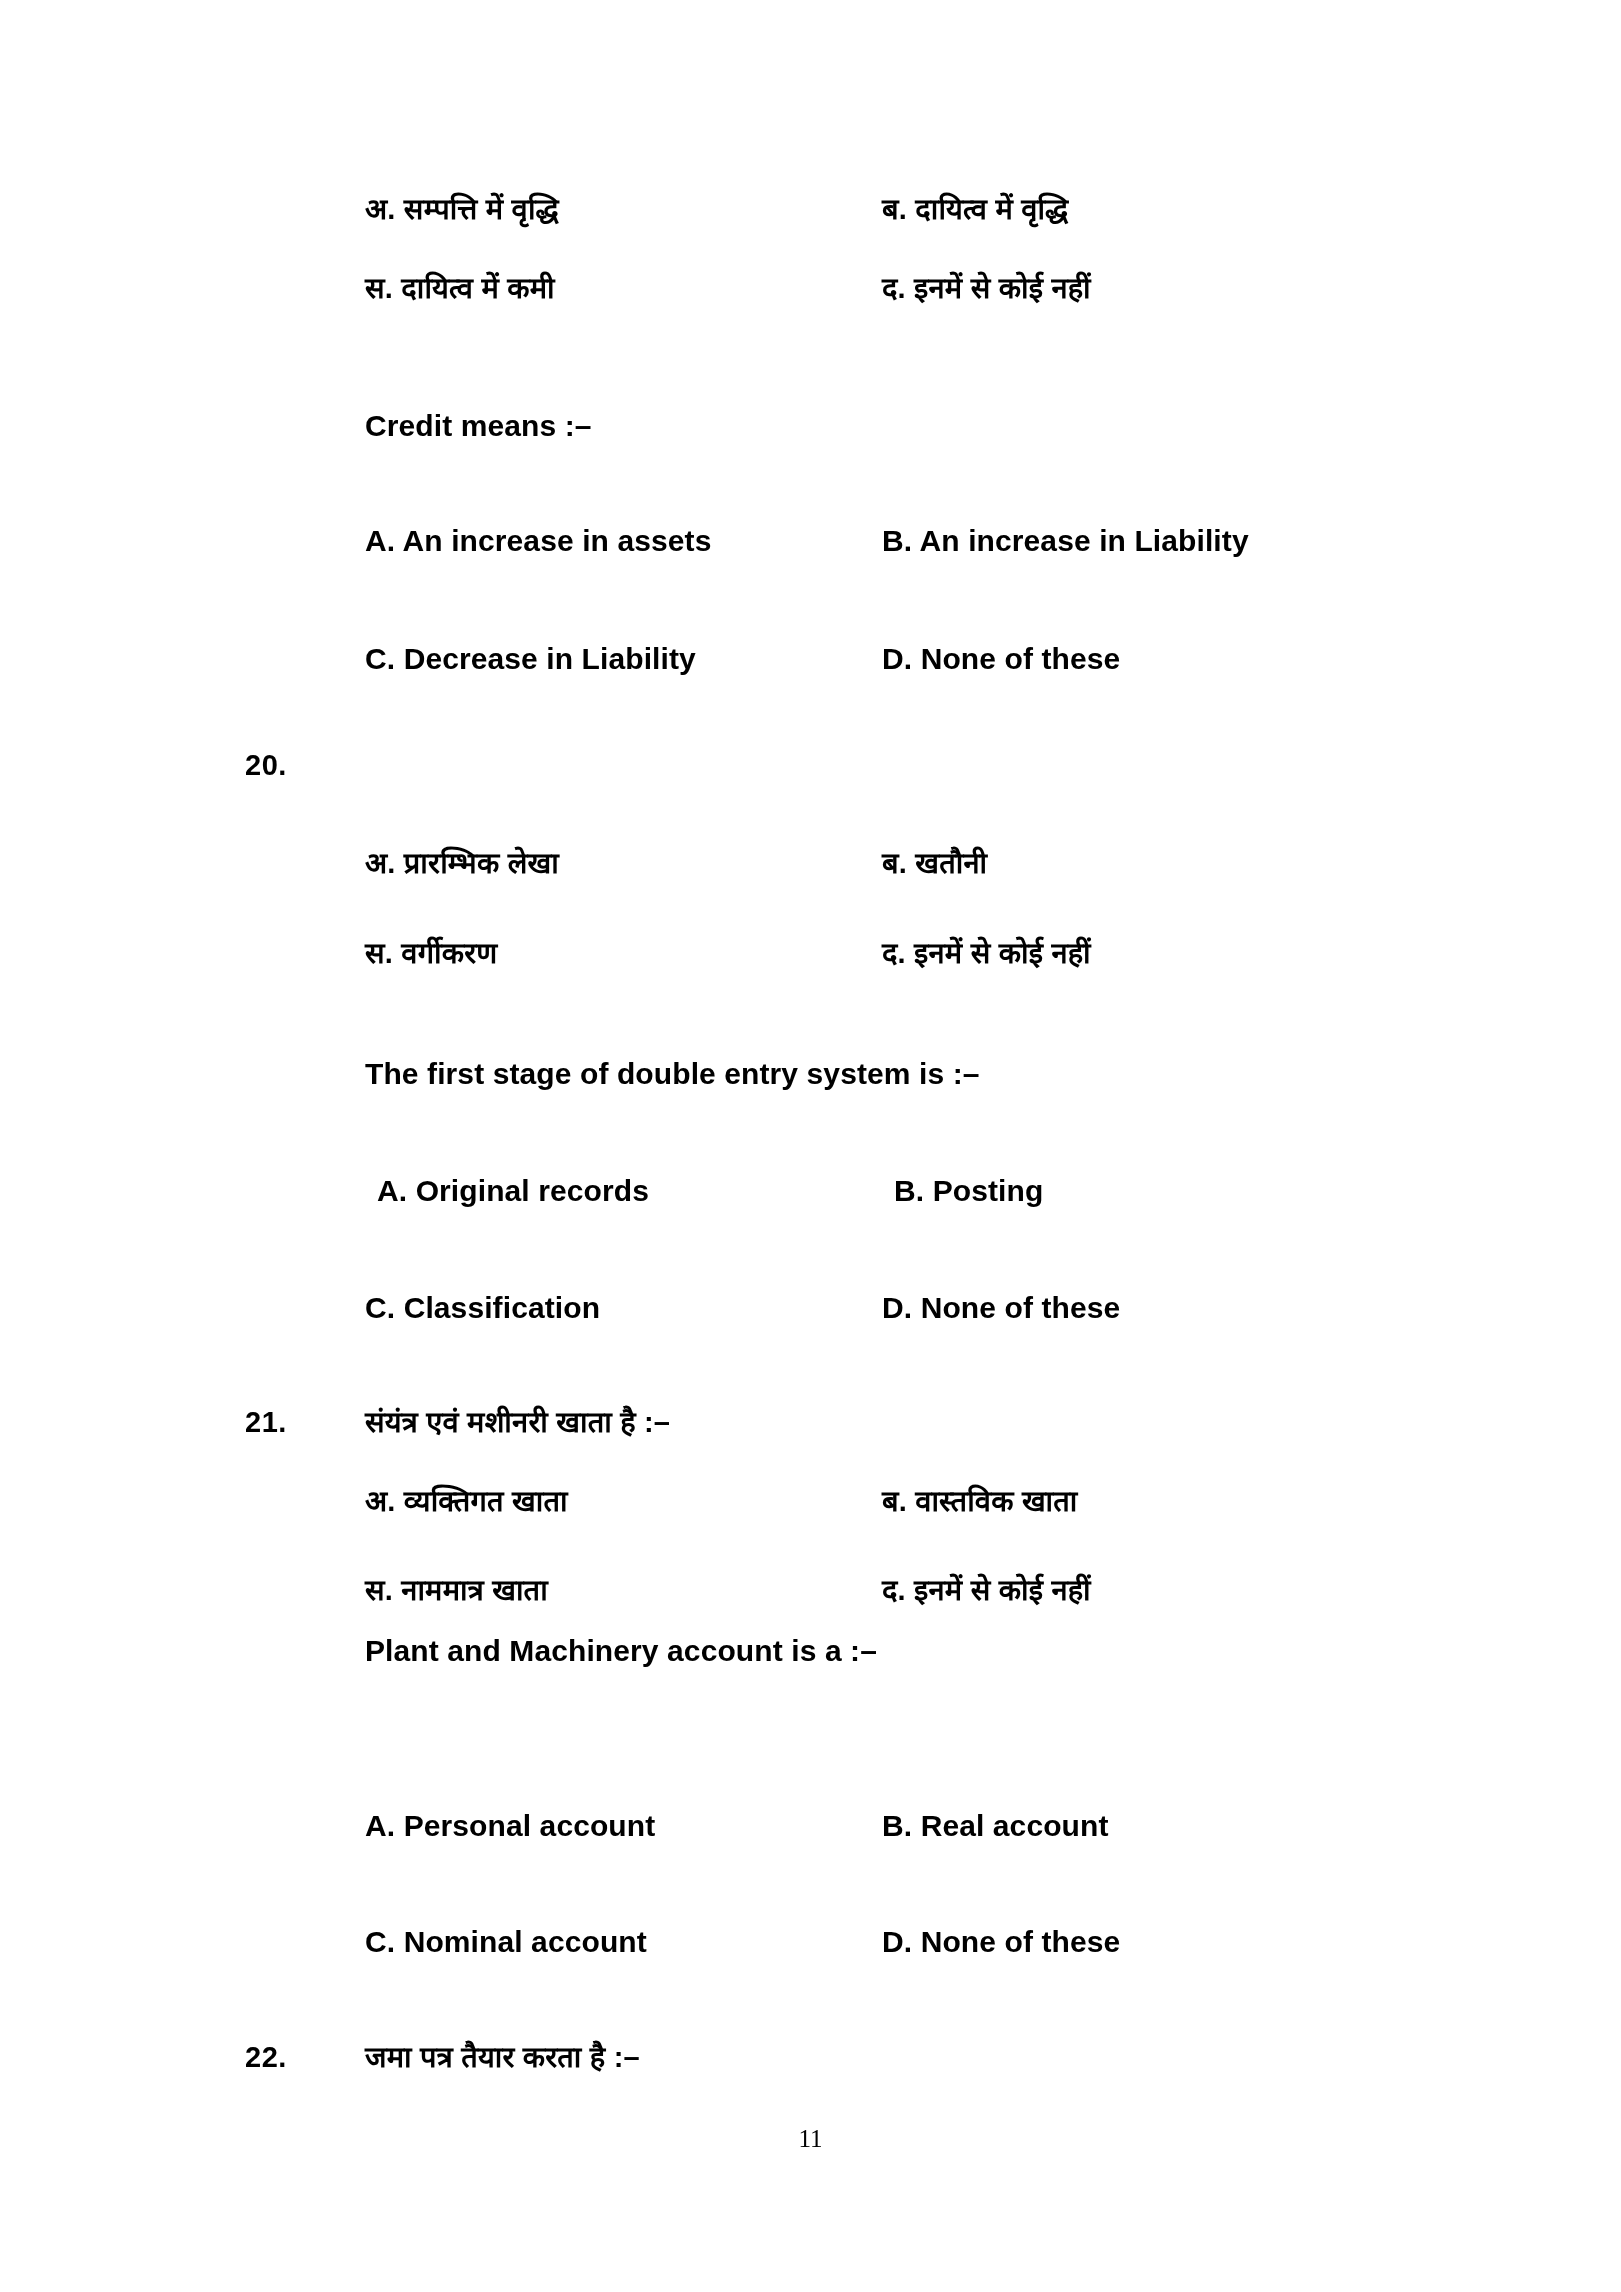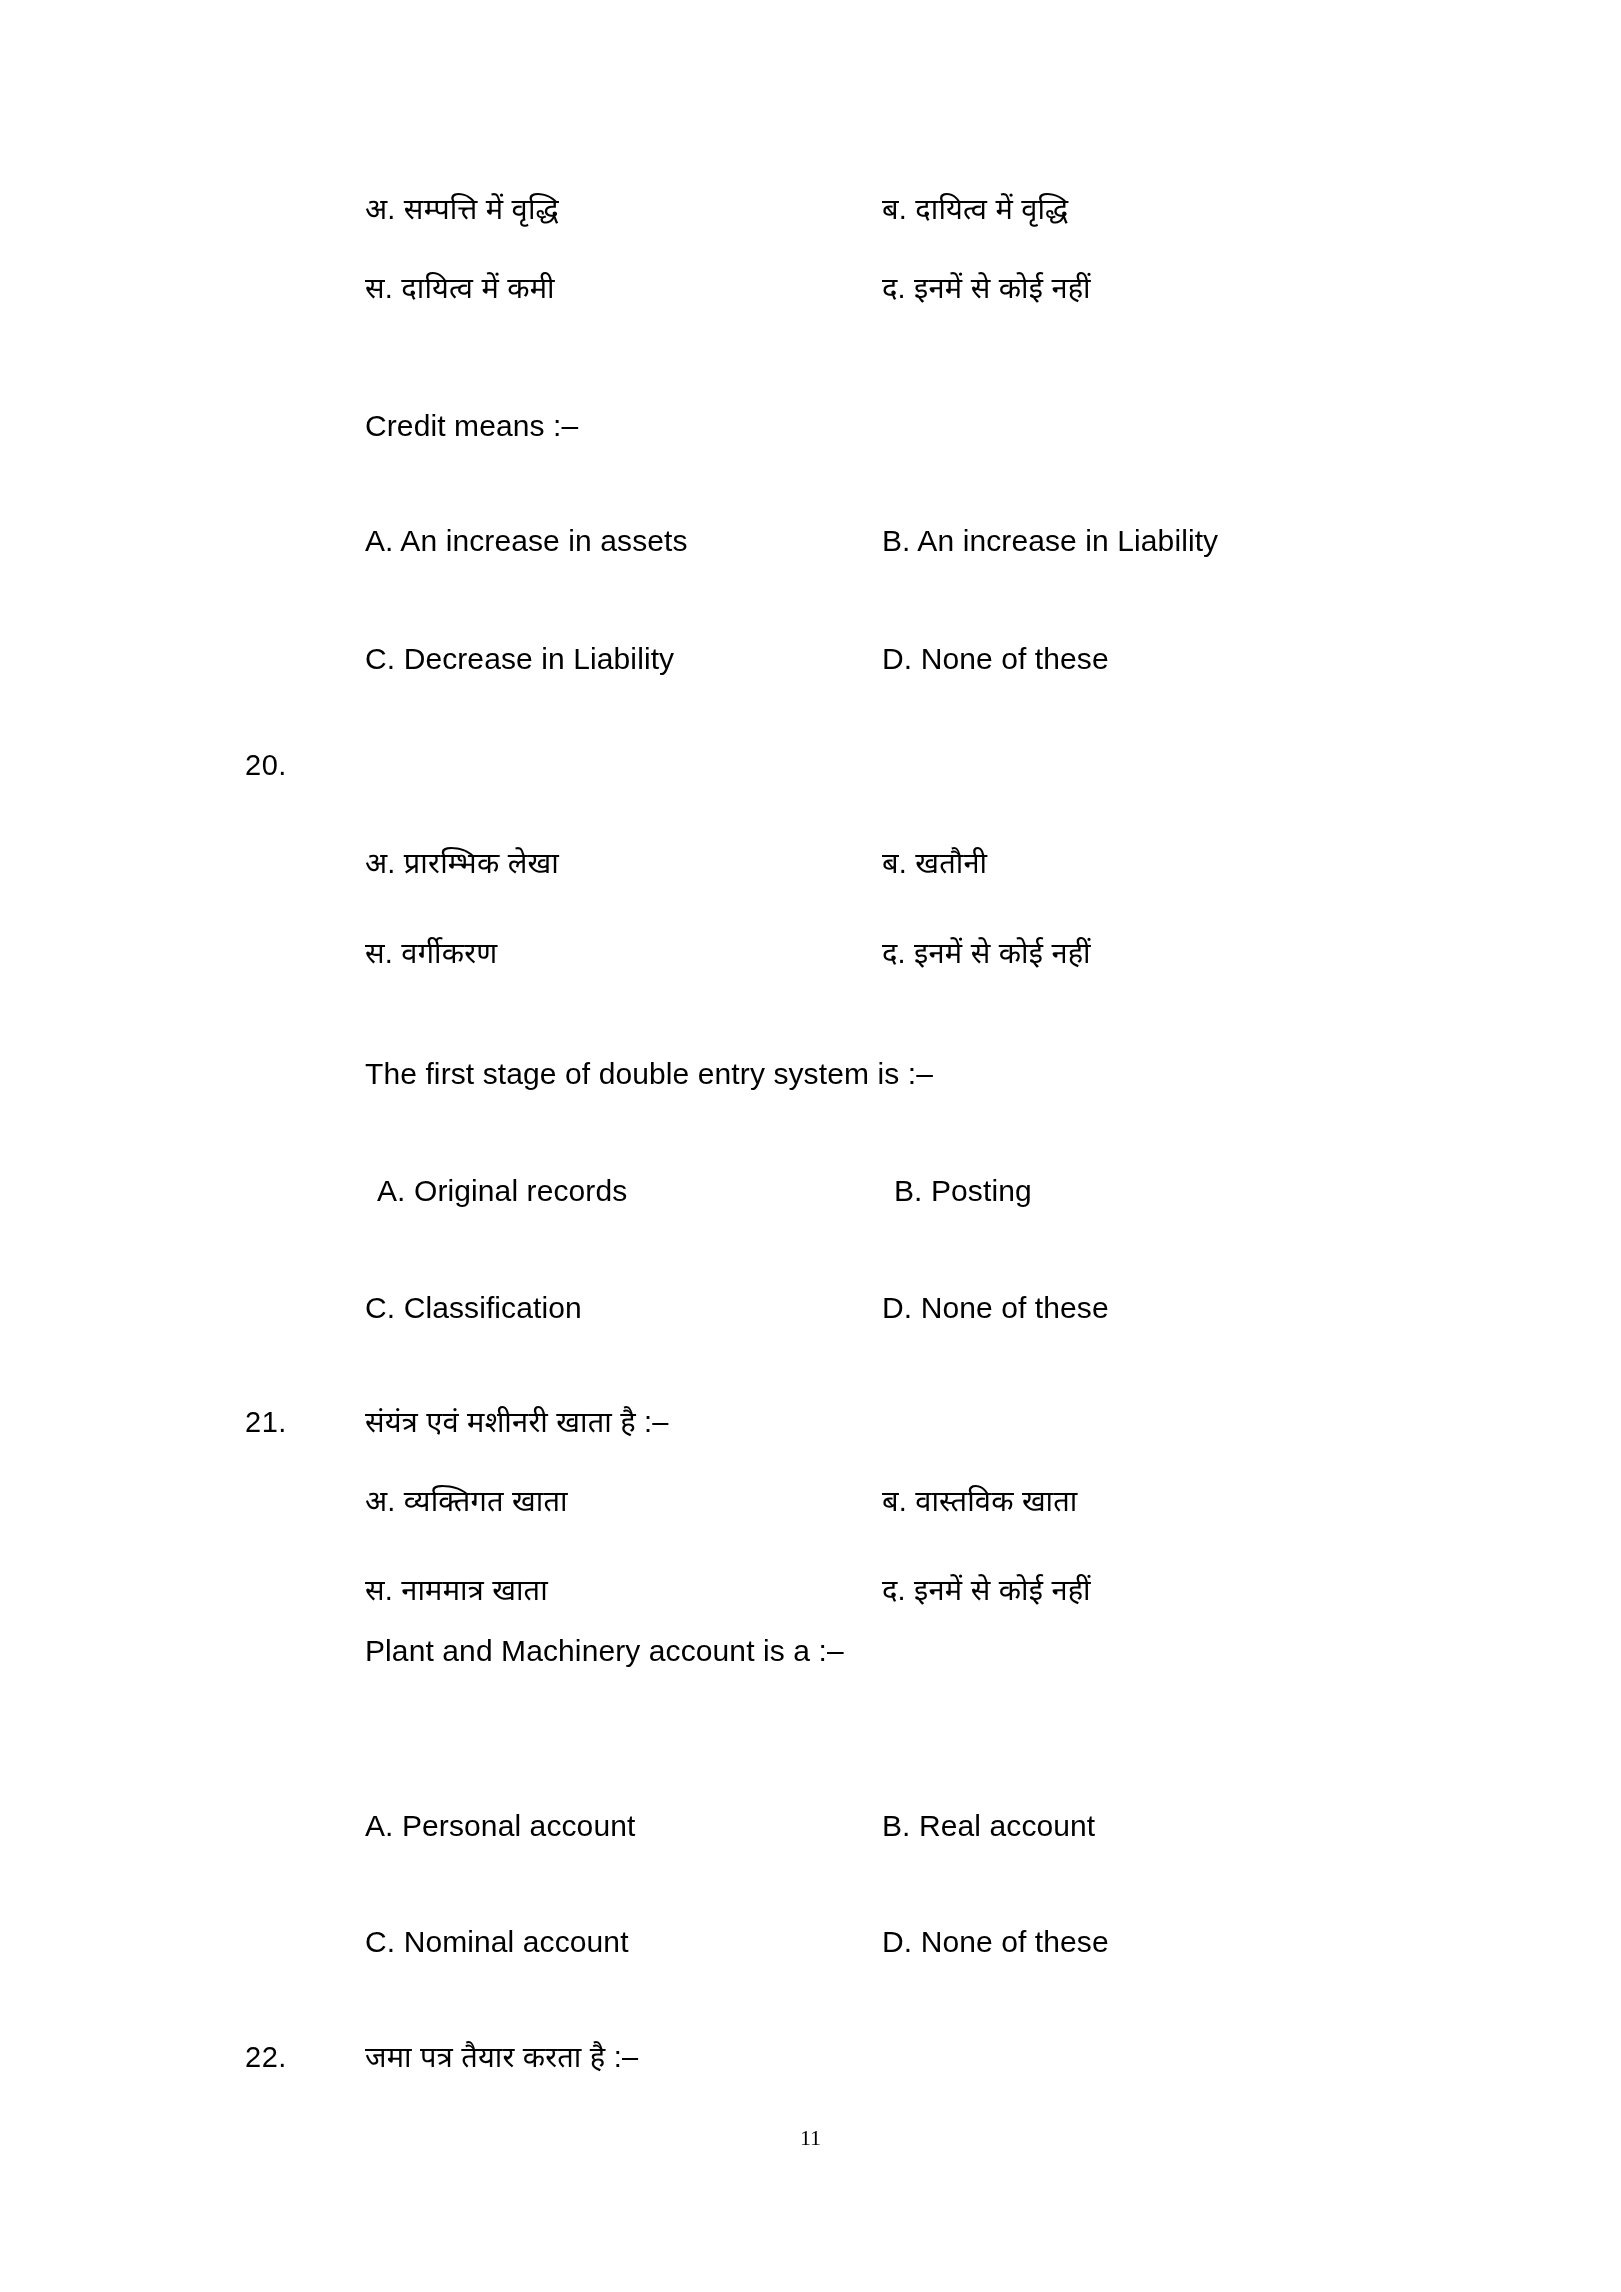--- a/index.html
+++ b/index.html
@@ -15,20 +15,21 @@
     font-family: "Liberation Sans", "DejaVu Sans", sans-serif;
     color: #000000;
     overflow: hidden;
   }
 
   
   .q-block {
     position: absolute;
     left: 0;
     width: 1621px;
+    font-weight: bold;
   }
   .row {
     position: relative;
     min-height: 51px;
   }
   .qnum {
     position: absolute;
     left: 245px;
     top: 0;
     width: 108px;
@@ -73,21 +74,21 @@
     letter-spacing: 0.1px;
   }
 
   .page-number {
     position: absolute;
     left: 0;
     top: 2125px;
     width: 1621px;
     text-align: center;
     font-family: "Liberation Serif", "DejaVu Serif", serif;
-    font-size: 22px;
+    font-size: 25px;
   }
 </style>
 </head>
 <body>
 
 <div class="page">
   <div id="content">
       <div class="q-block" style="top: 191px;">
         <div class="row">
           <div class="opt-left hi">अ. सम्पत्ति में वृद्धि</div>

